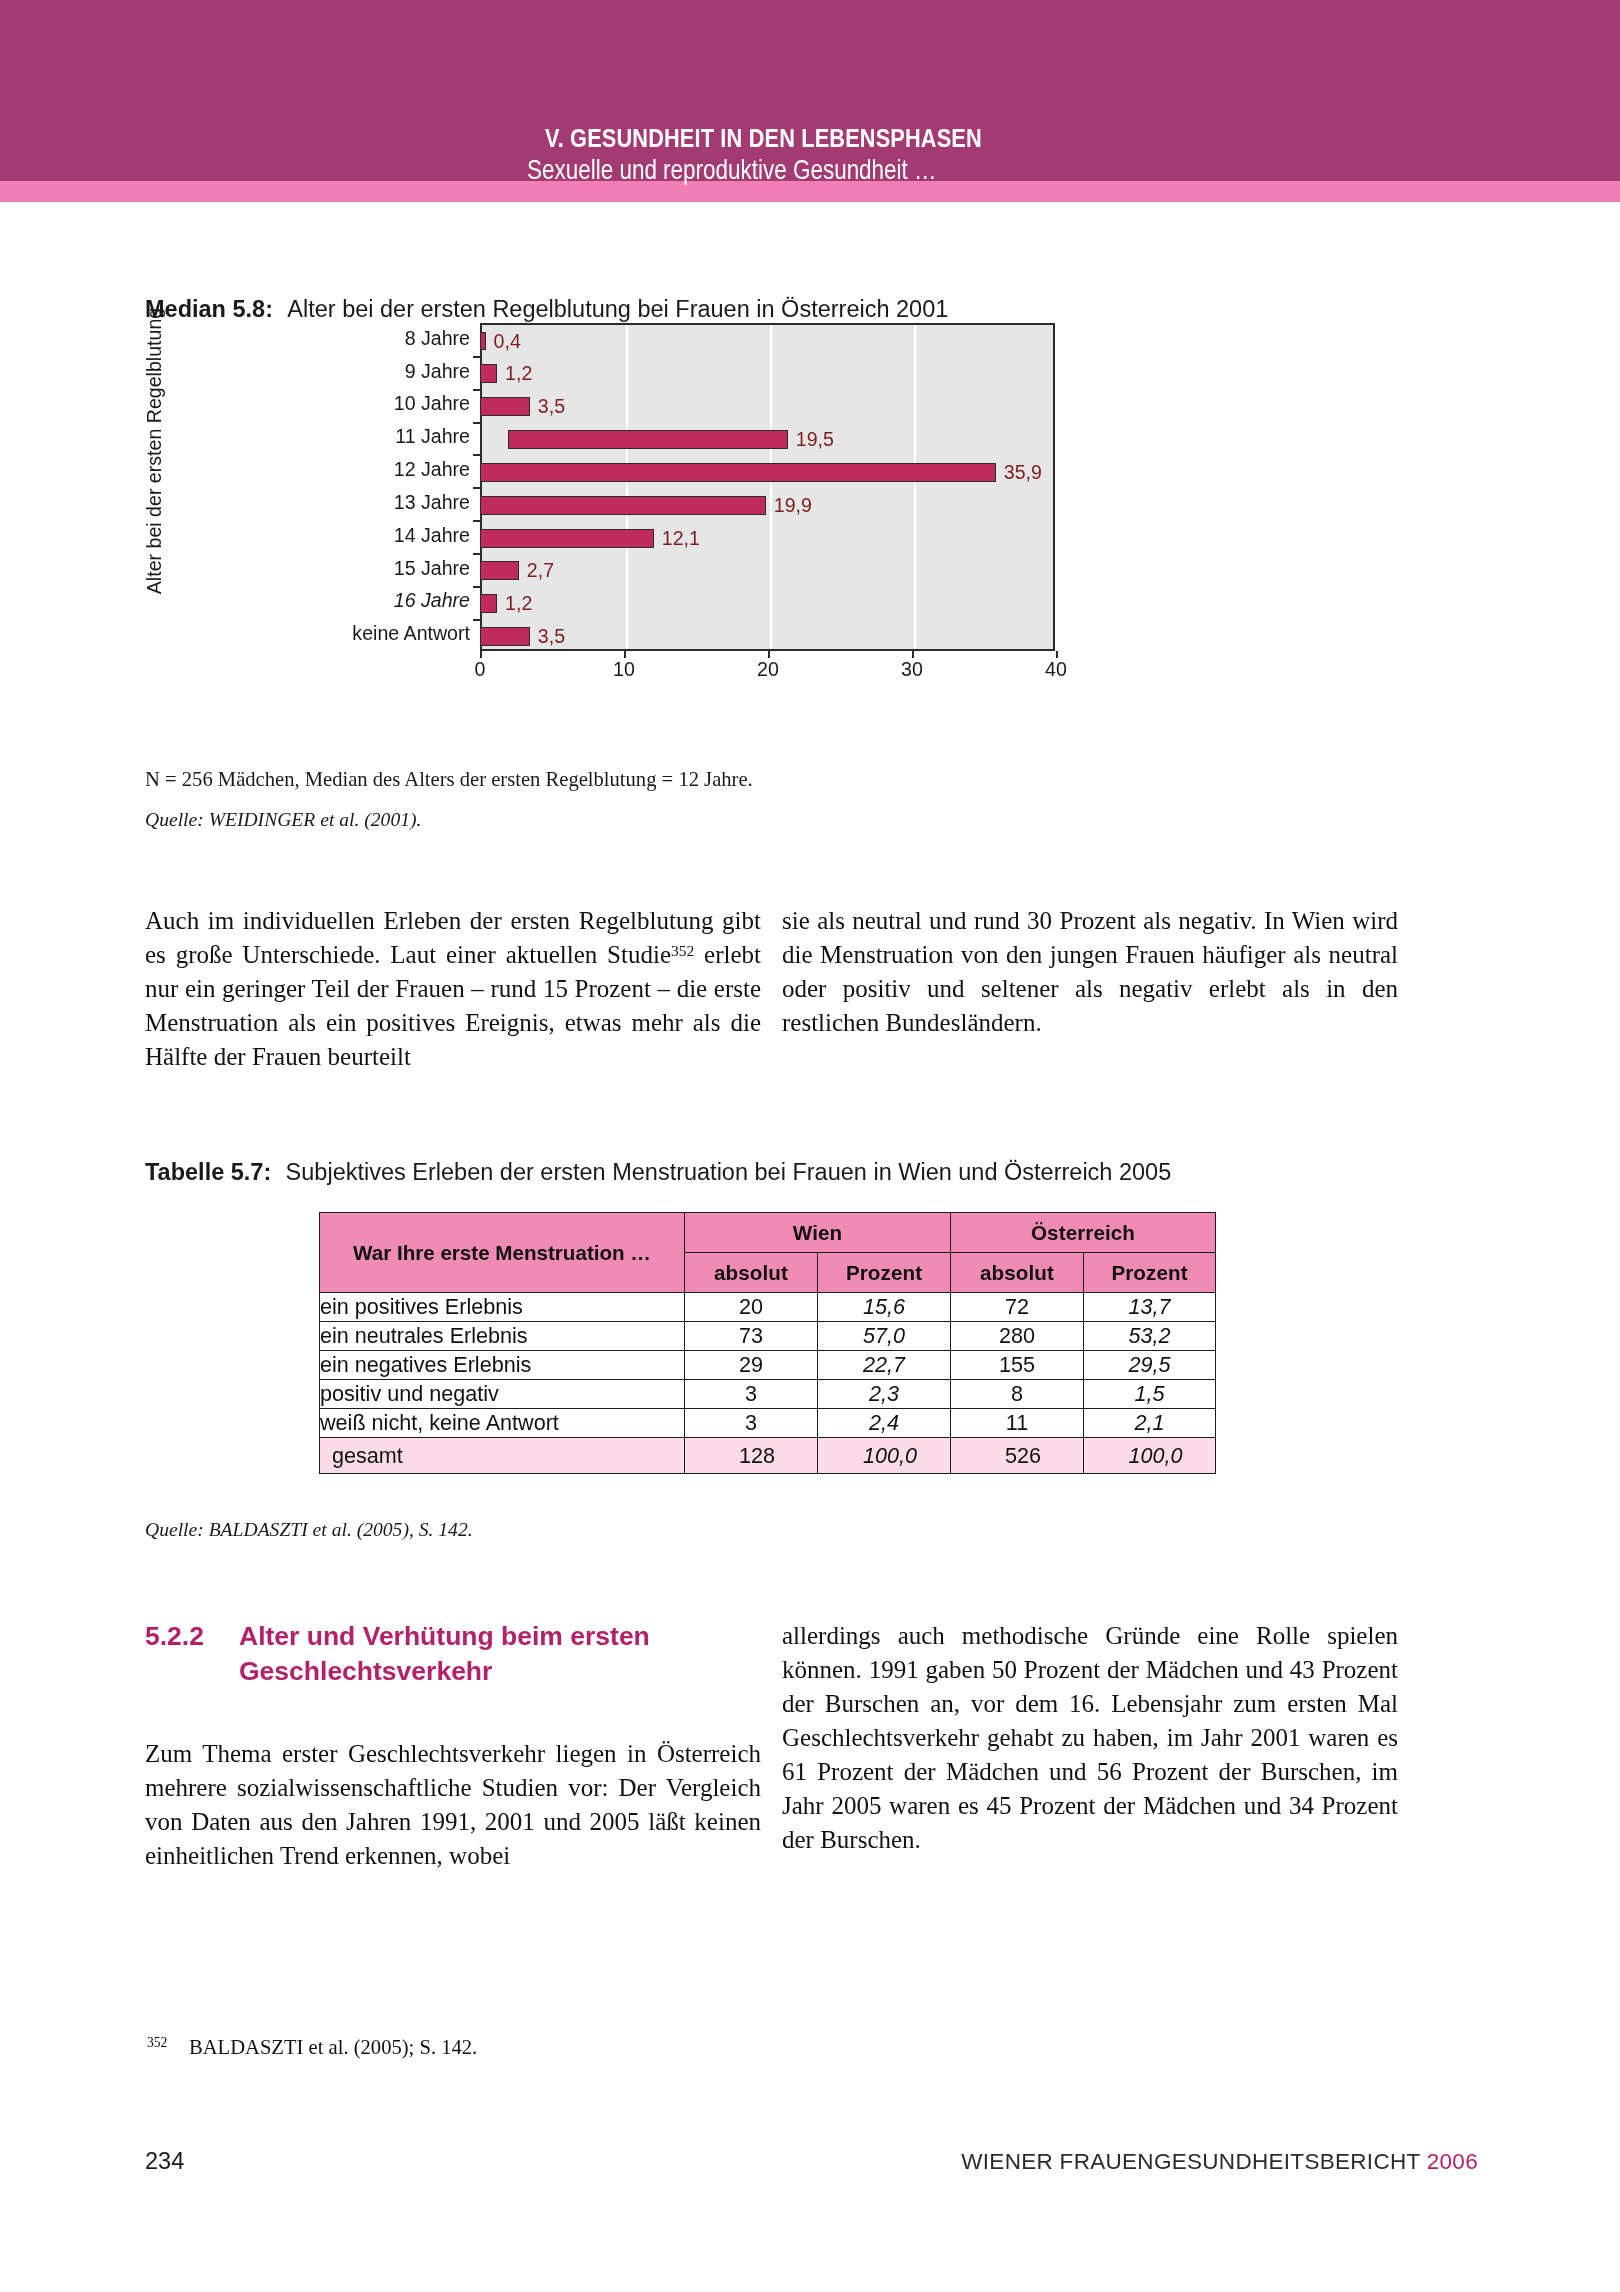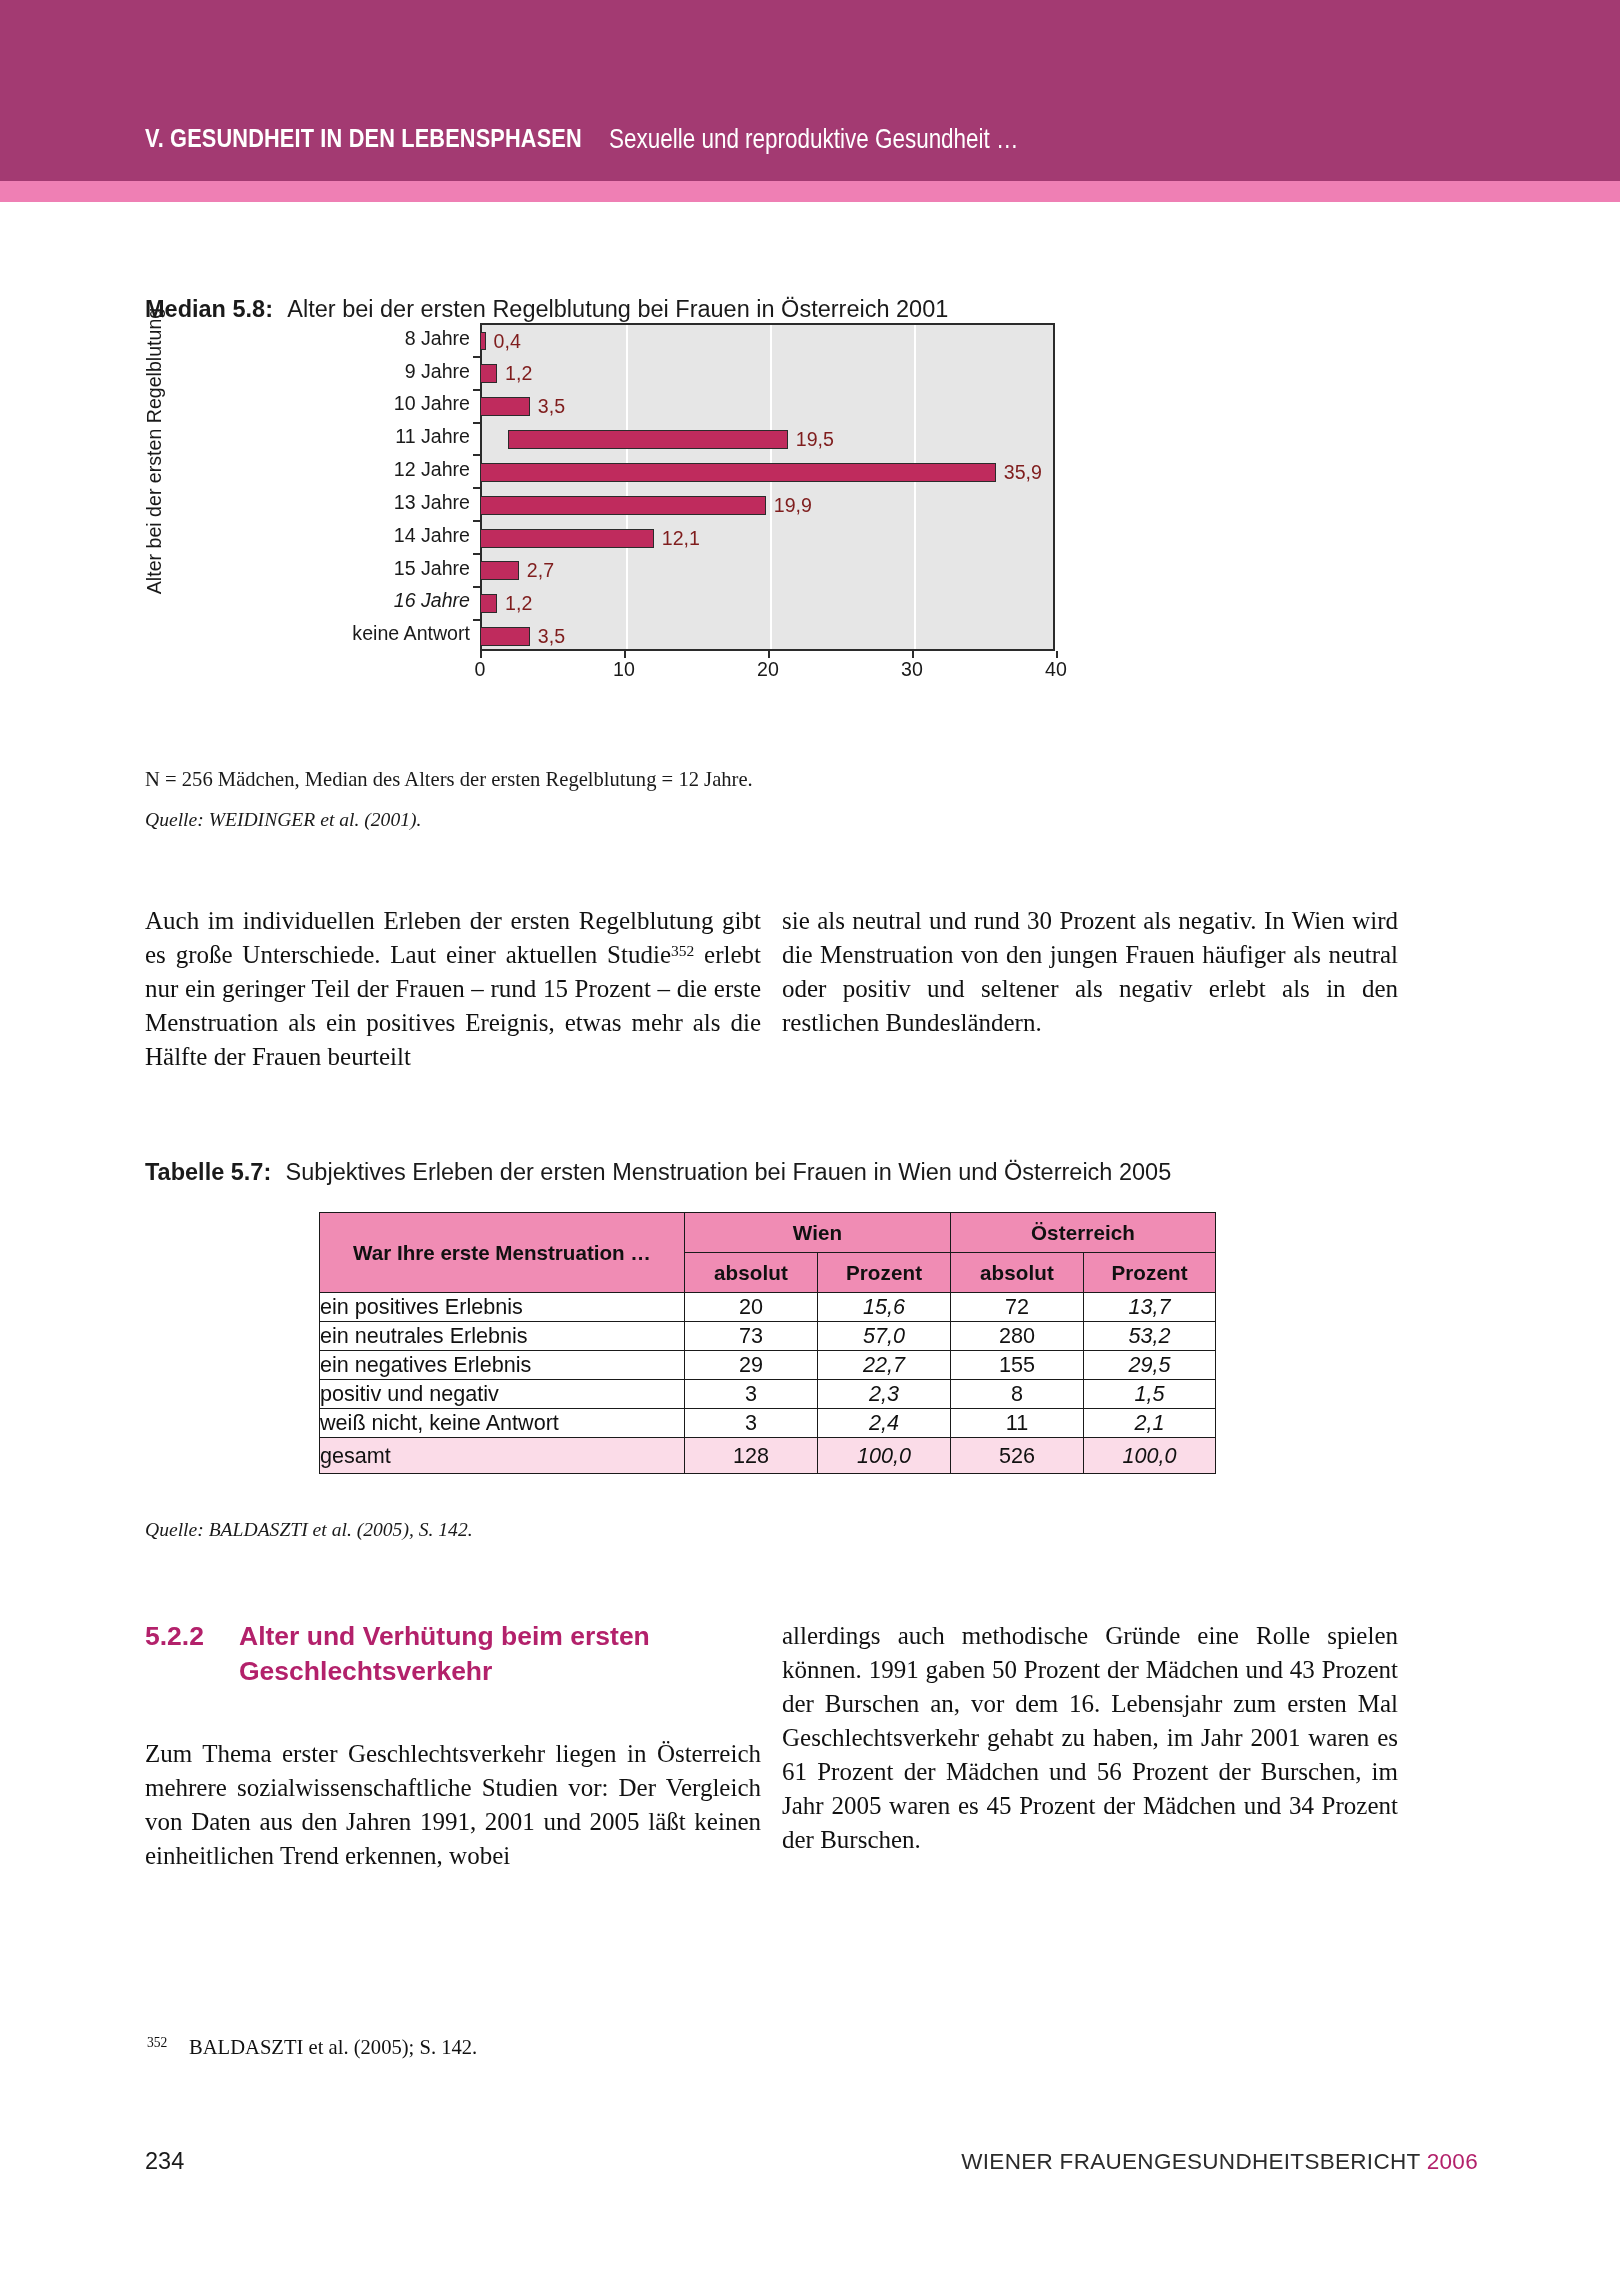--- a/index.html
+++ b/index.html
@@ -30,21 +30,22 @@
     height: 20.6px;
     background: #ef7fb4;
   }
   .header-inner {
     position: absolute;
     left: 145px;
     top: 123px;
     width: 1333px;
     height: 45px;
     display: flex;
-    align-items: flex-start;
+    align-items: center;
+    flex-direction: column;
   }
   .header-chapter {
     font-family: "Liberation Sans Narrow", "Liberation Sans", sans-serif;
     font-weight: bold;
     font-size: 26.5px;
     letter-spacing: 0.2px;
     color: #ffffff;
     transform: scaleX(0.82);
     transform-origin: left center;
     white-space: nowrap;
@@ -257,20 +258,21 @@
     height: 28px;
     border-top: none;
     border-bottom: none;
   }
   tr.first-body td { border-top: 1.5px solid #1a1a1a; }
   tr.total td {
     background: #fbdce8;
     border-top: 1.5px solid #1a1a1a;
     border-bottom: 1.5px solid #1a1a1a;
     height: 35px;
+    padding-left: 12px;
   }
 
   
   .sec-head {
     position: absolute;
     font-family: "Liberation Sans Narrow", "Liberation Sans", sans-serif;
     font-weight: bold;
     font-size: 26.5px;
     color: #b3216b;
     line-height: 35px;

